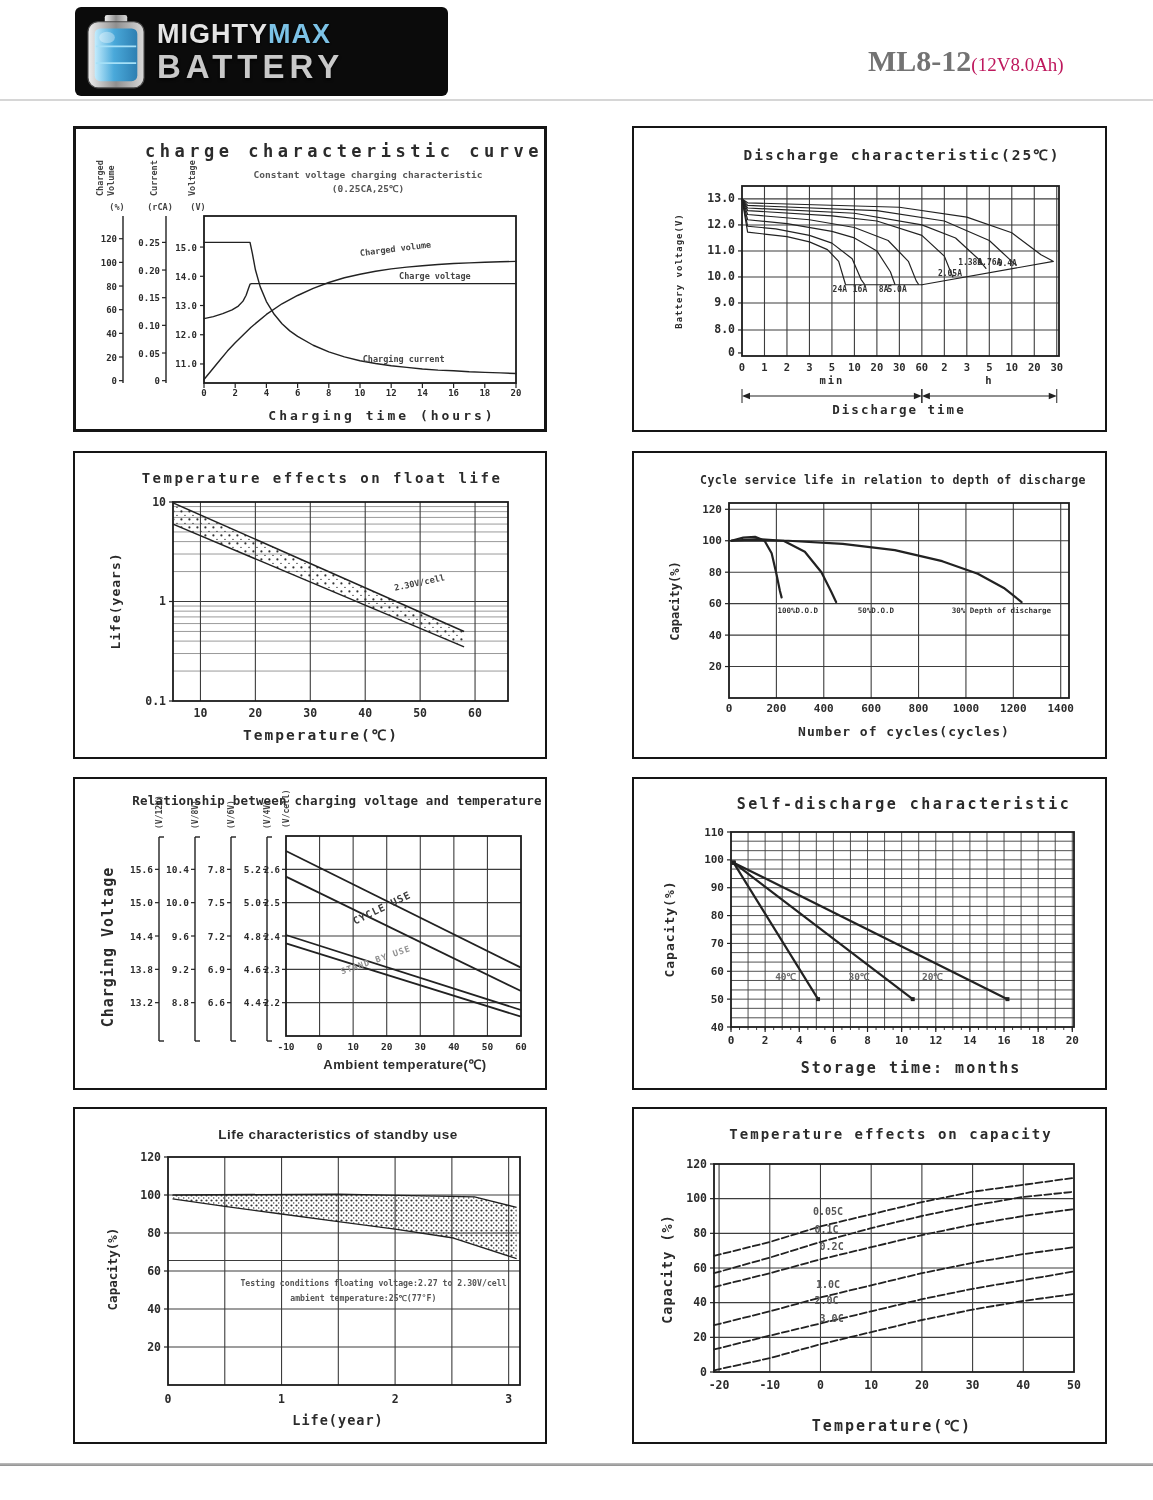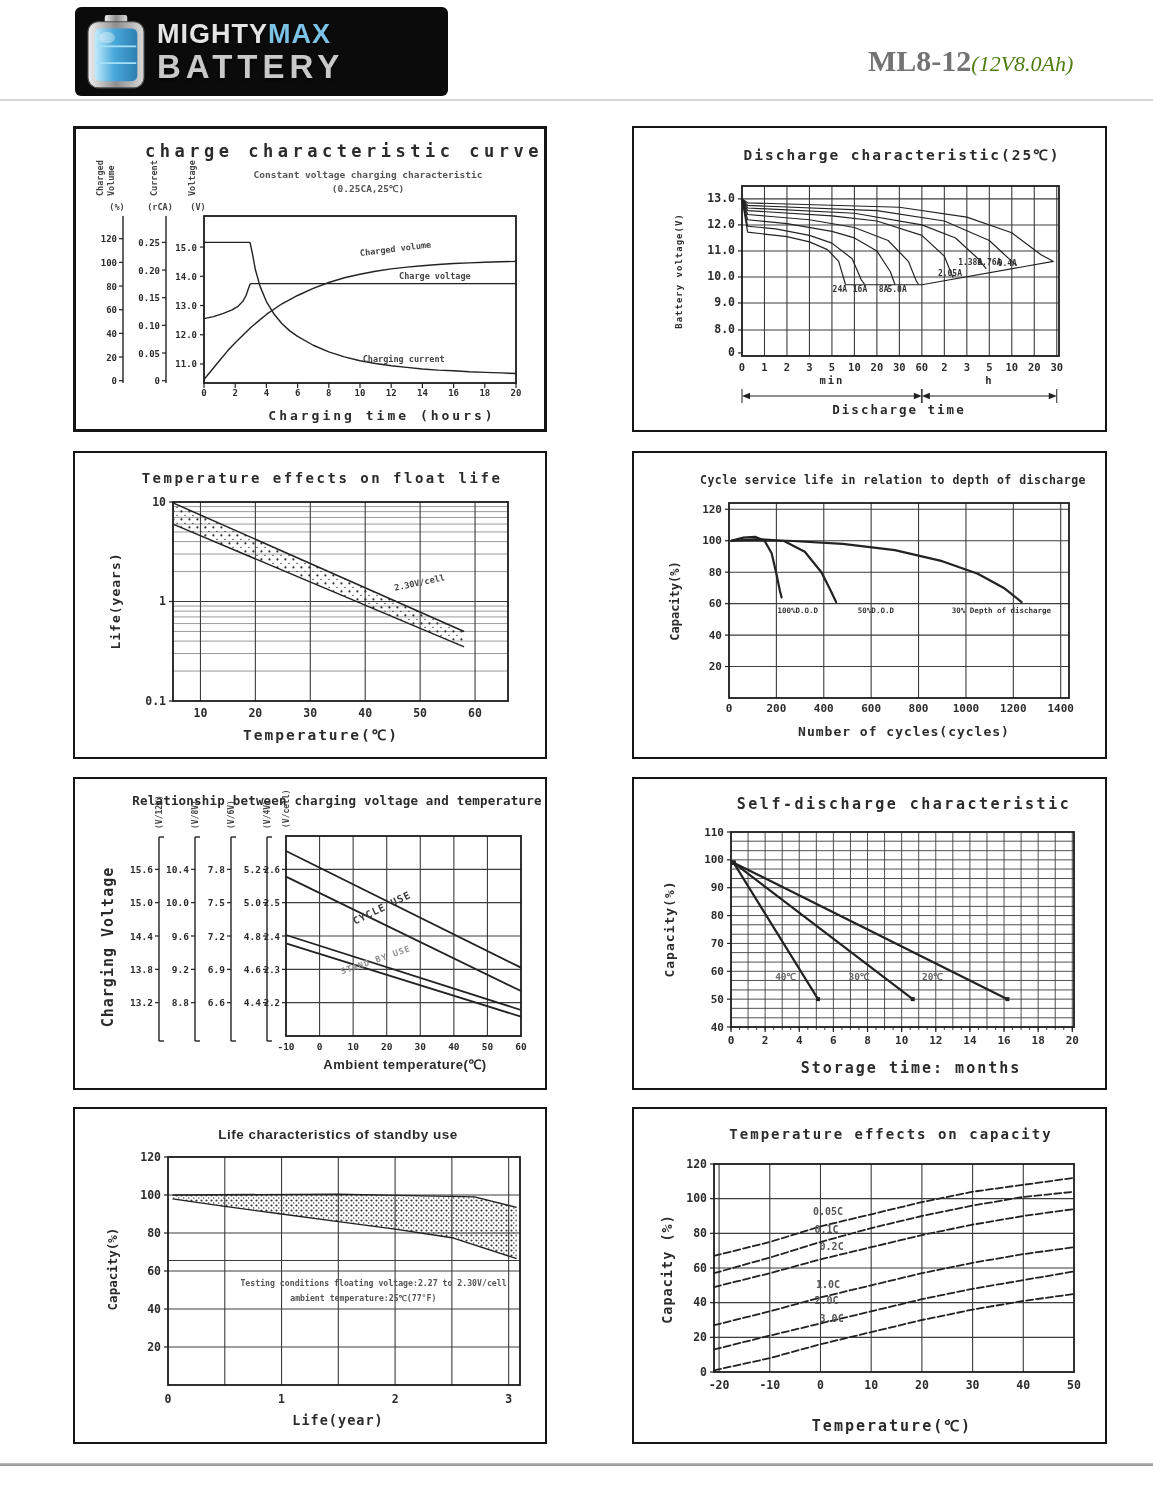--- a/index.html
+++ b/index.html
@@ -10,21 +10,21 @@
         border-radius:6px;display:flex;align-items:center;padding:0 10px;box-sizing:border-box;}
   .batt{width:62px;height:74px;margin-right:10px;flex:0 0 auto;}
   .logo-text{display:flex;flex-direction:column;line-height:1;}
   .l1{font-family:"Liberation Sans",sans-serif;font-weight:bold;font-size:27px;letter-spacing:1px;
       color:#e4e4e4;text-shadow:0 1px 2px #000;}
   .l1 .max{color:#7cc2e6;}
   .l2{font-family:"Liberation Sans",sans-serif;font-weight:bold;font-size:33px;letter-spacing:5px;
       color:#c9c9c9;margin-top:2px;text-shadow:0 2px 3px rgba(0,0,0,.7);}
   .model{position:absolute;left:868px;top:44px;display:flex;align-items:baseline;white-space:nowrap;}
   .mname{font-family:Liberation Serif, serif;font-weight:bold;font-size:30px;color:#737373;}
-  .mspec{font-family:"Liberation Serif",serif;font-style:italic;font-size:22px;color:#4d7c0f;}
+  .mspec{font-family:"Liberation Serif",serif;font-size:19px;color:#be185d;}
   .rule{position:absolute;left:0;right:0;}
   .rule-top{top:99px;height:2px;background:#d6d6d6;}
   .rule-bottom{top:1463px;height:3px;background:linear-gradient(#c0c0c0,#8f8f8f);}
   
   .panel{position:absolute;background:#fff;border:2px solid #151515;box-sizing:border-box;}
   .panel svg{display:block;width:100%;height:100%;}
   .p1{left:73px; top:126px; width:474px;height:306px;border-width:3px;}
   .p2{left:632px;top:126px; width:475px;height:306px;}
   .p3{left:73px; top:451px; width:474px;height:308px;}
   .p4{left:632px;top:451px; width:475px;height:308px;}

